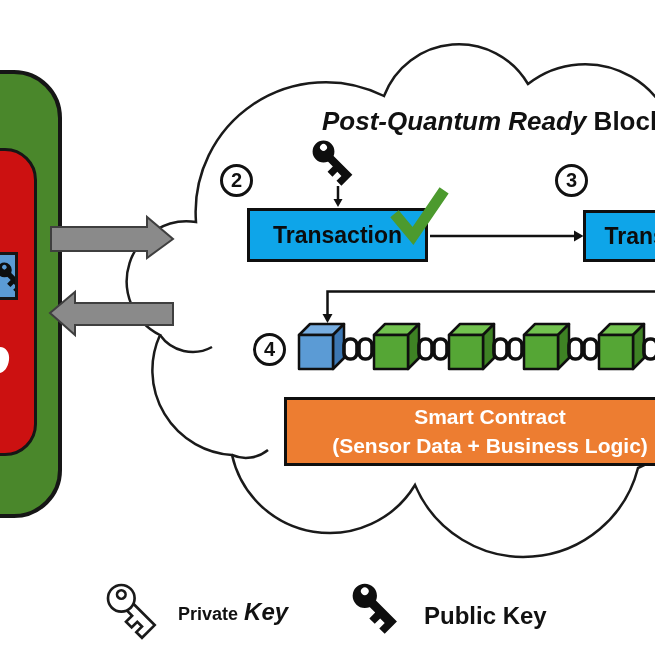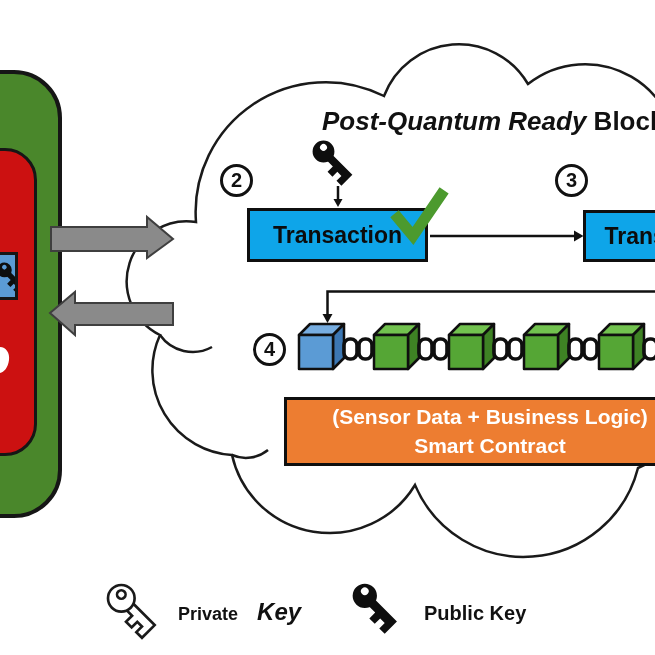--- a/index.html
+++ b/index.html
@@ -35,24 +35,24 @@
   .tx-1{left:247px;top:208px;width:181px;height:54px;}
   .tx-2{left:583px;top:210px;width:172px;height:52px;}
 
   .sc-box{left:284px;top:397px;width:412px;height:69px;background:#ED7D31;
     border:3px solid #0f0f0f;display:flex;flex-direction:column;align-items:center;
     justify-content:center;color:#fff;font-weight:bold;font-size:21px;line-height:1.38;
     white-space:nowrap;}
 
   
   .legend-private-label{left:178px;top:598px;height:36px;display:flex;
-    align-items:baseline;gap:19px;font-weight:bold;}
+    align-items:baseline;gap:6px;font-weight:bold;}
   .legend-private-label .small{font-size:18px;}
   .legend-private-label .big{font-size:24px;font-style:italic;}
-  .legend-public-label{left:424px;top:602px;font-size:20px;font-weight:bold;white-space:nowrap;}
+  .legend-public-label{left:424px;top:602px;font-size:24px;font-weight:bold;white-space:nowrap;}
 </style>
 </head>
 <body>
 
 <div id="stage">
 
   <div class="abs green-panel"></div>
   <div class="abs red-panel"></div>
   <div class="abs key-square">
     <svg class="abs" style="left:24px;top:4px;" width="48" height="48" viewBox="0 0 48 48">
@@ -182,22 +182,22 @@
   </div>
   <div class="abs tx-box tx-2">
     <span>Transaction</span>
   </div>
 
   <svg class="abs" style="left:390px;top:184px;" width="60" height="62" viewBox="0 0 60 62">
     <path d="M8 34 L23 52 L51 11" fill="none" stroke="#4C9A2E" stroke-width="11" stroke-linecap="square" stroke-linejoin="miter"></path>
   </svg>
 
   <div class="abs sc-box">
+    <div>Smart Contract</div>
     <div>(Sensor Data + Business Logic)</div>
-    <div>Smart Contract</div>
   </div>
 
   <div class="abs legend-private-label">
     <span class="small">Private</span>
     <span class="big">Key</span>
   </div>
   <div class="abs legend-public-label">
     <span>Public Key</span>
   </div>
 

